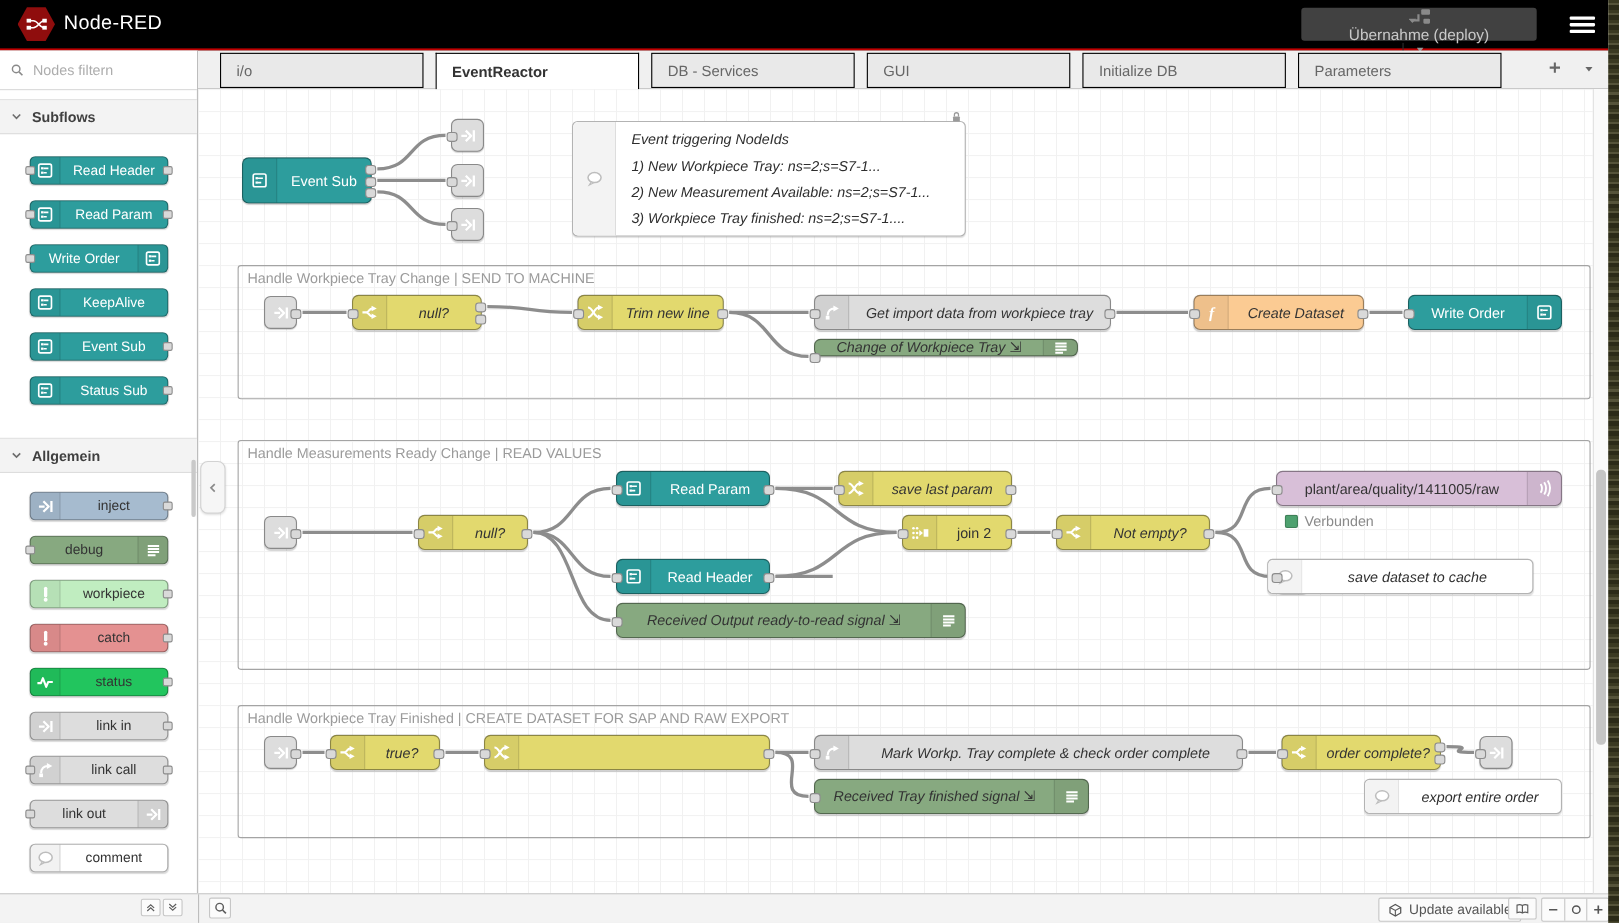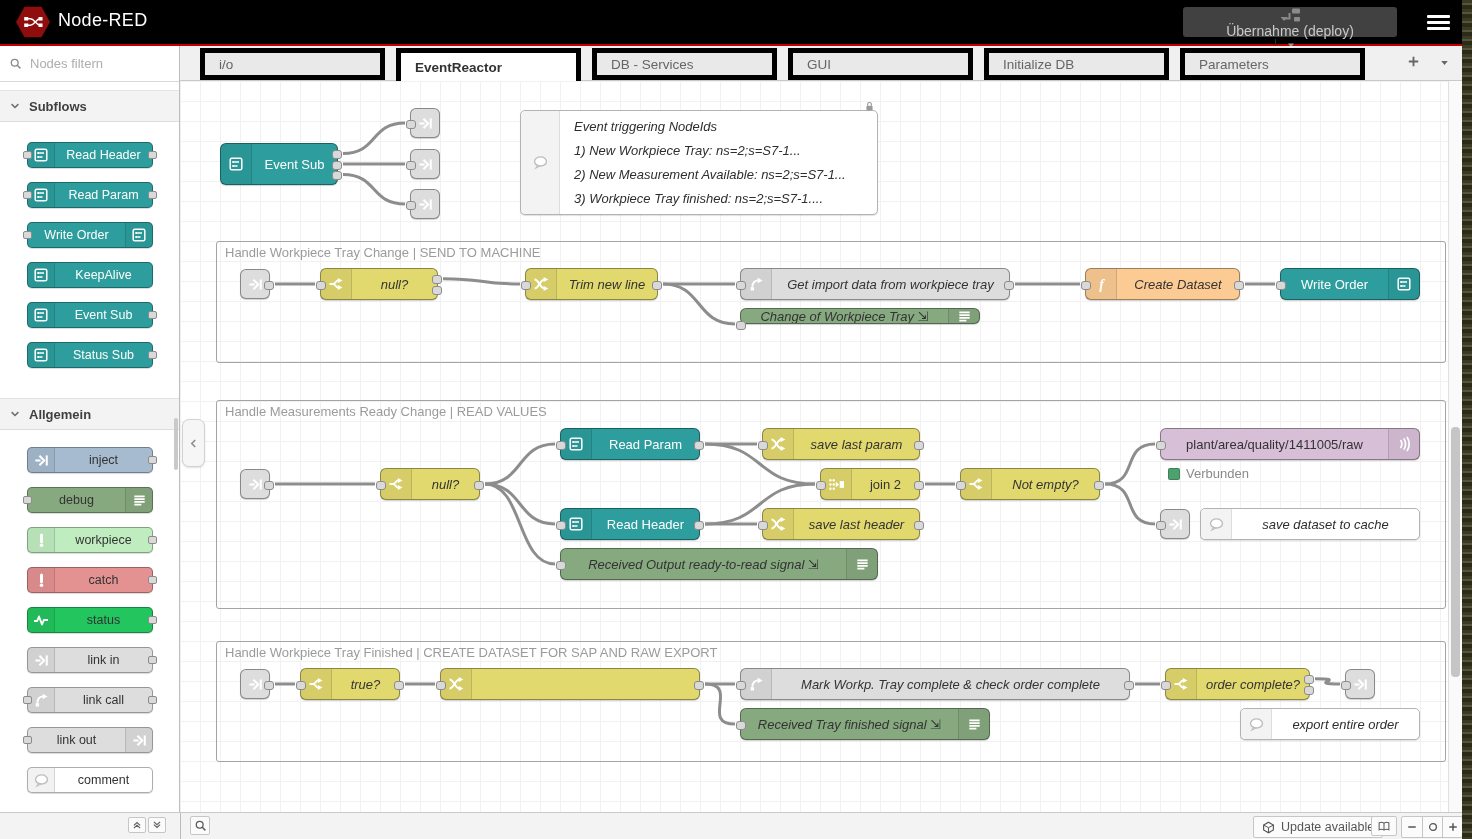--- a/index.html
+++ b/index.html
@@ -31,21 +31,21 @@
       box-shadow:0 1px 1px rgba(0,0,0,.15);box-sizing:border-box;cursor:grab;}
   .pi-icon{width:26px;display:flex;align-items:center;justify-content:center;background:rgba(0,0,0,.05);}
   .pi-icon.left{border-right:1px solid rgba(0,0,0,.12);}
   .pi-icon.right{border-left:1px solid rgba(0,0,0,.12);}
   .pi-label{flex:1;display:flex;align-items:center;justify-content:center;font-size:12.5px;padding:0 4px;white-space:nowrap;}
   .pport{position:absolute;width:9px;height:8px;background:#d9d9d9;border:1px solid #8c8c8c;border-radius:2px;top:8px;box-sizing:border-box;}
   #pal-scroll{position:absolute;left:174px;top:372px;width:4px;height:52px;background:#c9c9c9;border-radius:2px;}
   
   #tabbar{position:absolute;left:180px;top:46px;width:1282px;height:35px;background:#f0f0f0;box-sizing:border-box;}
   #tabbar .baseline{position:absolute;left:0;bottom:0;width:100%;height:1px;background:#c9c9c9;}
-  .tab{position:absolute;top:2px;height:32px;width:185px;background:#e9e9e9;border:5px solid #000000;box-sizing:border-box;
+  .tab{position:absolute;top:2px;height:32px;width:185px;background:#e9e9e9;border:1px solid #000000;box-sizing:border-box;
        display:flex;align-items:center;font-size:13.5px;color:#666;padding-left:14px;cursor:pointer;}
   .tab.active{background:#fff;height:33px;color:#333;font-weight:bold;border-bottom:none;z-index:2;}
   .tab-btn{position:absolute;top:8px;color:#666;cursor:pointer;display:flex;}
   
   #flow{position:absolute;left:180px;top:81px;width:1268px;height:731px;background:#fff;overflow:hidden;
         background-image:linear-gradient(#f1f1f1 1px,transparent 1px),linear-gradient(90deg,#f1f1f1 1px,transparent 1px);
         background-size:20px 20px;}
   #wires{position:absolute;left:0;top:0;pointer-events:none;}
   #wires path{stroke:#8d8d8d;stroke-width:3;fill:none;}
   .group{position:absolute;border:1.6px solid #a4a4a4;border-radius:3px;background:rgba(255,255,255,0);}
@@ -596,33 +596,20 @@
             <path d="M1.5 12.5c4.5 0 5.5-9 10-9" fill="none" stroke="currentColor" stroke-width="1.9"></path>
             <path d="M10.6 1 15.3 3.5 10.6 6z" fill="currentColor"></path>
             <path d="M1.5 3.5c4.5 0 5.5 9 10 9" fill="none" stroke="currentColor" stroke-width="1.9"></path>
             <path d="M10.6 10 15.3 12.5 10.6 15z" fill="currentColor"></path>
           </svg>
         </span>
         <span class="node-label it" style="color:#333">save last param</span>
         <span class="port" style="left:-5px;top:11.5px"></span>
         <span class="port" style="right:-5px;top:11.5px"></span>
       </div>
-      <div class="node" style="left: 582px; top: 427px; width: 158px; height: 32px; background: rgb(226, 217, 110);">
-        <span class="node-icon left">
-          <svg width="16" height="16" viewBox="0 0 16 16">
-            <path d="M1.5 12.5c4.5 0 5.5-9 10-9" fill="none" stroke="currentColor" stroke-width="1.9"></path>
-            <path d="M10.6 1 15.3 3.5 10.6 6z" fill="currentColor"></path>
-            <path d="M1.5 3.5c4.5 0 5.5 9 10 9" fill="none" stroke="currentColor" stroke-width="1.9"></path>
-            <path d="M10.6 10 15.3 12.5 10.6 15z" fill="currentColor"></path>
-          </svg>
-        </span>
-        <span class="node-label it" style="color:#333">save last header</span>
-        <span class="port" style="left:-5px;top:11.5px"></span>
-        <span class="port" style="right:-5px;top:11.5px"></span>
-      </div>
       <div class="node" style="left: 640px; top: 387px; width: 100px; height: 32px; background: rgb(226, 217, 110);">
         <span class="node-icon left">
           <svg width="17" height="17" viewBox="0 0 16 16">
             <circle cx="2.3" cy="4" r="1.1" fill="currentColor"></circle>
             <circle cx="2.3" cy="8" r="1.1" fill="currentColor"></circle>
             <circle cx="2.3" cy="12" r="1.1" fill="currentColor"></circle>
             <circle cx="5.4" cy="4" r="1.1" fill="currentColor"></circle>
             <circle cx="5.4" cy="8" r="1.1" fill="currentColor"></circle>
             <circle cx="5.4" cy="12" r="1.1" fill="currentColor"></circle>
             <path d="M7.3 5.4 10.4 8l-3.1 2.6z" fill="currentColor"></path>
@@ -755,21 +742,21 @@
           <span class="comment-line">2) New Measurement Available: ns=2;s=S7-1...</span>
           <span class="comment-line">3) Workpiece Tray finished: ns=2;s=S7-1....</span>
         </span>
       </div>
       <span class="lock-badge" style="left: 684px; top: 20px;">
         <svg width="11" height="11" viewBox="0 0 16 16">
           <rect x="3.5" y="7" width="9" height="6.8" rx="1.2" fill="currentColor"></rect>
           <path d="M5.3 7V4.9a2.7 2.7 0 0 1 5.4 0V7" fill="none" stroke="currentColor" stroke-width="1.7"></path>
         </svg>
       </span>
-      <div class="comment-node" style="left: 1020px; top: 427px; width: 220px; height: 32px;">
+      <div class="comment-node" style="left: 972px; top: 427px; width: 242px; height: 32px;">
         <span class="comment-icon" style="width:30px">
           <svg width="17" height="17" viewBox="0 0 16 16">
             <ellipse cx="8" cy="7" rx="5.6" ry="4.3" fill="#fff" stroke="#bdbdbd" stroke-width="1.3"></ellipse>
             <path d="M5.2 10.6 3.5 13.4l3.4-1.8z" fill="#fff" stroke="#bdbdbd" stroke-width="1"></path>
           </svg>
         </span>
         <span class="comment-label">save dataset to cache</span>
       </div>
       <div class="comment-node" style="left: 1060px; top: 627px; width: 180px; height: 32px;">
         <span class="comment-icon" style="width:30px">

